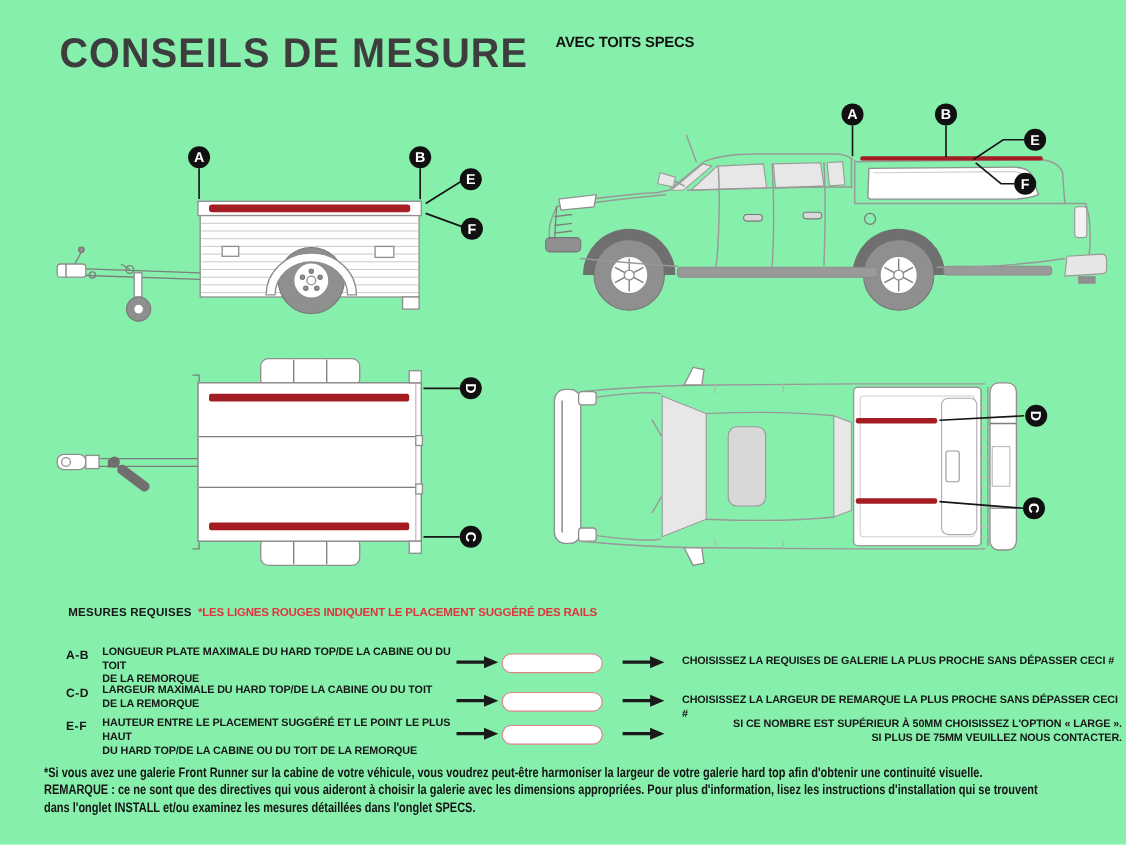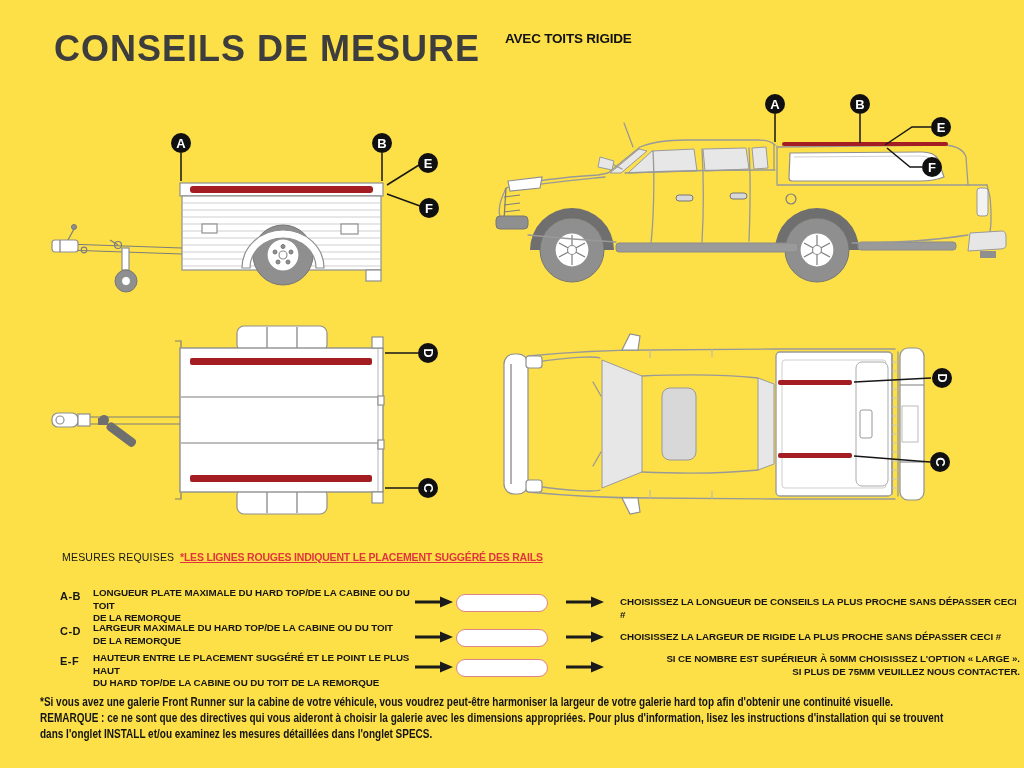--- a/index.html
+++ b/index.html
@@ -1,16 +1,16 @@
 <!DOCTYPE html>
 <html><head>
 <meta charset="utf-8">
 <style>
   html,body{margin:0;padding:0;background:#fff;}
-  .page{position:relative;width:1024px;height:768px;background:#fde047;overflow:hidden;
+  .page{position:relative;width:1024px;height:768px;background:#86efac;overflow:hidden;
         font-family:"Liberation Sans",sans-serif;color:#161616;}
   .abs{position:absolute;}
 
   .title{left:54px;top:26px;font-size:36px;font-weight:bold;color:#3d3d3d;
          letter-spacing:1px;transform:scaleY(1.05);transform-origin:left top;white-space:nowrap;}
   .subtitle{left:505px;top:29px;width:500px;font-size:13.5px;font-weight:bold;color:#121212;
             line-height:20px;letter-spacing:-0.2px;}
 
   svg{position:absolute;overflow:visible;}
   .ln{stroke:#999;stroke-width:1.3;fill:none;stroke-linejoin:round;stroke-linecap:round;}
@@ -18,22 +18,22 @@
   .slat{stroke:#c9c9c9;stroke-width:0.9;}
   .glass{fill:#e7e7e7;stroke:#9a9a9a;stroke-width:1;}
   .whitefill{fill:#ffffff;stroke:#8f8f8f;stroke-width:1.2;}
   .gray{fill:#8f8f8f;stroke:#777;stroke-width:1;}
   .darkgray{fill:#6f6f6f;stroke:none;}
   .rail{fill:#a31d22;stroke:none;}
   .leader{stroke:#161616;stroke-width:1.5;fill:none;}
   .badge-circle{fill:#101010;}
   .badge-letter{fill:#ffffff;font-family:"Liberation Sans",sans-serif;font-size:13px;font-weight:bold;text-anchor:middle;}
 
-  .measures-heading{left:62px;top:551px;font-size:10.5px;font-weight:normal;letter-spacing:0.2px;}
-  .rails-note{left:180px;top:551px;font-size:10.5px;font-weight:bold;color:#e0353e;letter-spacing:-0.2px;text-decoration:underline;}
+  .measures-heading{left:62px;top:551px;font-size:10.5px;font-weight:bold;letter-spacing:0.2px;}
+  .rails-note{left:180px;top:551px;font-size:10.5px;font-weight:bold;color:#e0353e;letter-spacing:-0.2px;}
 
   .mrow{position:absolute;left:0;width:1024px;height:34px;}
   .range{position:absolute;left:60px;top:5px;font-size:11px;font-weight:bold;letter-spacing:0.5px;}
   .desc{position:absolute;left:93px;top:2px;width:330px;font-size:9.8px;font-weight:bold;
         line-height:12.5px;letter-spacing:-0.1px;}
   .arrow1{position:absolute;left:415px;top:10px;}
   .arrow2{position:absolute;left:566px;top:10px;}
   .pill{position:absolute;left:456px;top:9px;width:92px;height:18px;background:#fff;
         border:1.6px solid #dd8489;border-radius:11px;box-sizing:border-box;}
   .instr{position:absolute;left:620px;top:11px;width:400px;font-size:9.8px;font-weight:bold;
@@ -43,21 +43,21 @@
   .footer{left:40px;top:694px;width:984px;font-size:12.5px;font-weight:bold;color:#141414;}
   .footer div{transform:scaleX(0.8);transform-origin:left top;white-space:nowrap;line-height:16px;}
 </style>
 </head>
 <body>
 
 <div class="page">
 
   <div class="abs title">CONSEILS DE MESURE</div>
   <div class="abs subtitle">
-    <div>AVEC TOITS RIGIDE</div>
+    <div>AVEC TOITS SPECS</div>
   </div>
 
   <svg style="left:50px;top:100px;" width="420" height="210" viewBox="0 0 420 210">
 
     <rect class="whitefill" x="130" y="83" width="203" height="13"></rect>
     <rect class="rail" x="140" y="86" width="183" height="7" rx="3"></rect>
 
     <rect class="whitefill" x="132" y="96" width="199" height="74"></rect>
     <g>
       <line class="slat" x1="133" y1="103" x2="330" y2="103"></line>
@@ -302,39 +302,39 @@
       <div>DE LA REMORQUE</div>
     </div>
     <svg class="arrow1" width="38" height="14" viewBox="0 0 38 14">
         <path d="M0,5.5 L25,5.5 L25,1.5 L38,7 L25,12.5 L25,8.5 L0,8.5 Z" fill="#1a1a1a"></path>
       </svg>
     <div class="pill"></div>
     <svg class="arrow2" width="38" height="14" viewBox="0 0 38 14">
         <path d="M0,5.5 L25,5.5 L25,1.5 L38,7 L25,12.5 L25,8.5 L0,8.5 Z" fill="#1a1a1a"></path>
       </svg>
     <div class="instr">
-      <div>CHOISISSEZ LA LONGUEUR DE CONSEILS LA PLUS PROCHE SANS DÉPASSER CECI #</div>
+      <div>CHOISISSEZ LA REQUISES DE GALERIE LA PLUS PROCHE SANS DÉPASSER CECI #</div>
     </div>
   </div>
 
   <div class="mrow" style="top:620px;">
     <div class="range">C-D</div>
     <div class="desc">
       <div>LARGEUR MAXIMALE DU HARD TOP/DE LA CABINE OU DU TOIT</div>
       <div>DE LA REMORQUE</div>
     </div>
     <svg class="arrow1" width="38" height="14" viewBox="0 0 38 14">
         <path d="M0,5.5 L25,5.5 L25,1.5 L38,7 L25,12.5 L25,8.5 L0,8.5 Z" fill="#1a1a1a"></path>
       </svg>
     <div class="pill"></div>
     <svg class="arrow2" width="38" height="14" viewBox="0 0 38 14">
         <path d="M0,5.5 L25,5.5 L25,1.5 L38,7 L25,12.5 L25,8.5 L0,8.5 Z" fill="#1a1a1a"></path>
       </svg>
     <div class="instr">
-      <div>CHOISISSEZ LA LARGEUR DE RIGIDE LA PLUS PROCHE SANS DÉPASSER CECI #</div>
+      <div>CHOISISSEZ LA LARGEUR DE REMARQUE LA PLUS PROCHE SANS DÉPASSER CECI #</div>
     </div>
   </div>
 
   <div class="mrow two-line" style="top:650px;">
     <div class="range">E-F</div>
     <div class="desc">
       <div>HAUTEUR ENTRE LE PLACEMENT SUGGÉRÉ ET LE POINT LE PLUS HAUT</div>
       <div>DU HARD TOP/DE LA CABINE OU DU TOIT DE LA REMORQUE</div>
     </div>
     <svg class="arrow1" width="38" height="14" viewBox="0 0 38 14">

